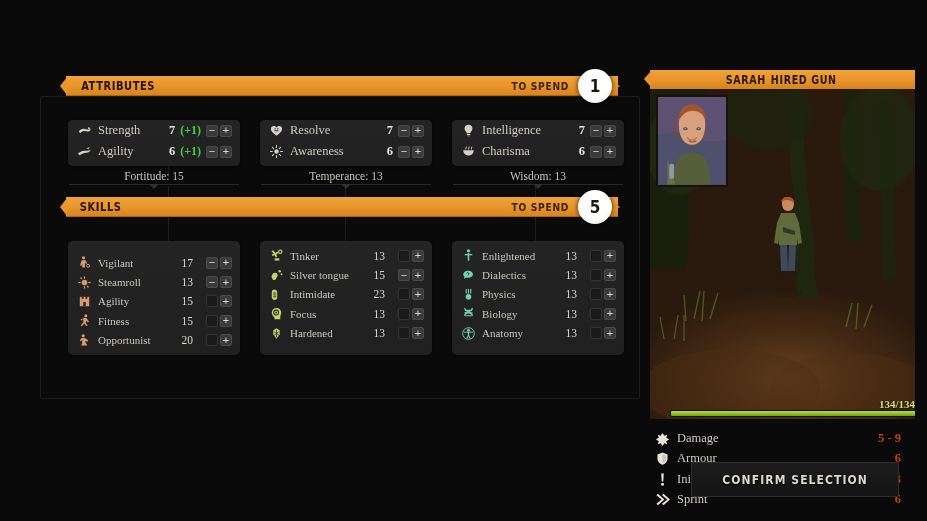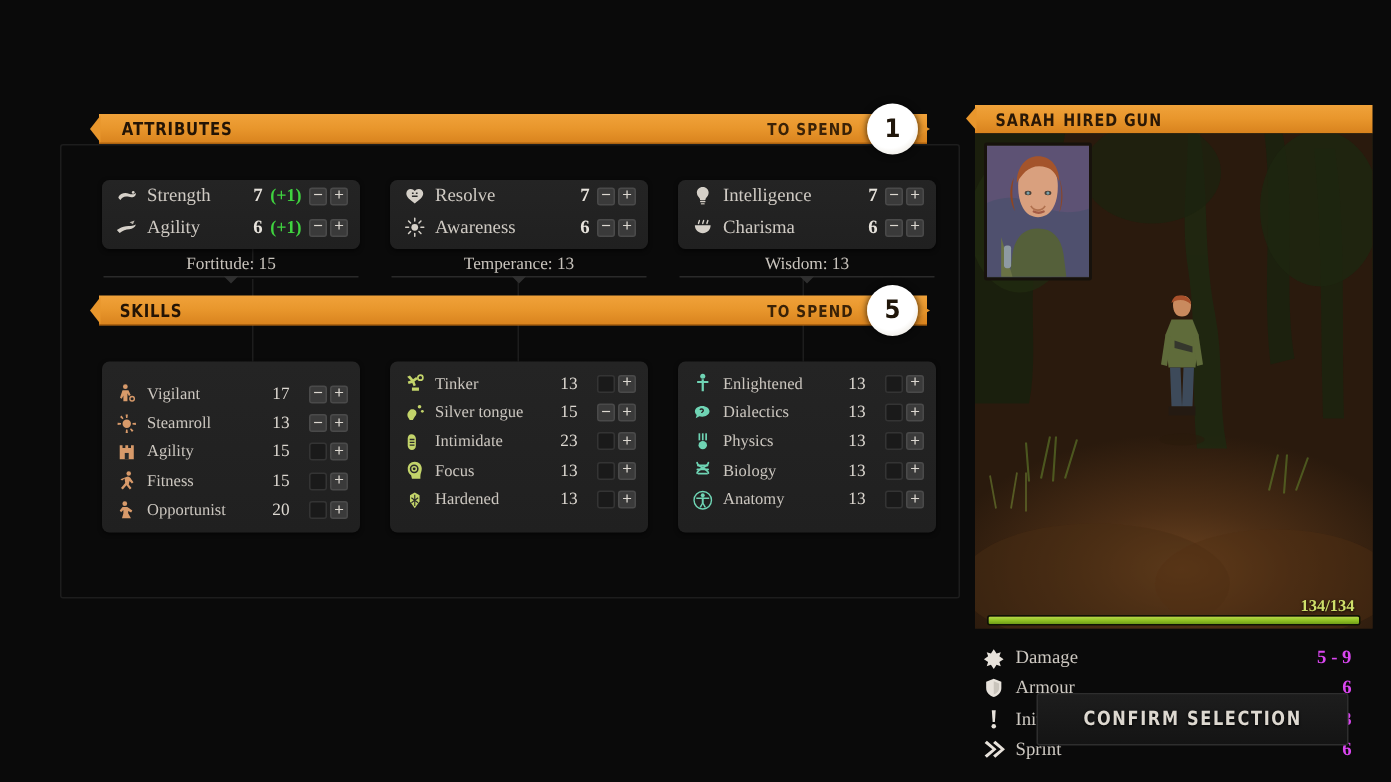--- a/index.html
+++ b/index.html
@@ -132,21 +132,21 @@
     border-right: 5px solid transparent; border-top: 5px solid #2f2f2f;
   }
 
   
   .charpanel {
     position: absolute; left: 650px; top: 70px; width: 265px; height: 380px;
   }
   .char-banner {
     position: absolute; left: 0; top: 0; width: 265px; height: 19px;
     background: linear-gradient(180deg,#f0a23a 0%,#e8962c 48%,#d8821d 100%);
-    display: flex; align-items: center; justify-content: flex-start;
+    display: flex; align-items: center; justify-content: center;
     padding: 0 14px 0 12px;
   }
   .char-banner:before {
     content:""; position:absolute; left:-6px; top:1px;
     border-top: 8.5px solid transparent; border-bottom: 8.5px solid transparent;
     border-right: 7px solid #e8962c;
   }
   .char-banner span {
     font-family: "DejaVu Sans Condensed","Liberation Sans", sans-serif;
     font-weight: bold; font-size: 11.5px; letter-spacing: .7px;
@@ -162,39 +162,39 @@
   .foliage { position: absolute; opacity: .85; }
   .hero {
     position: absolute; left: 118px; top: 108px; width: 40px; height: 100px;
   }
   .portrait {
     position: absolute; left: 6px; top: 6px; width: 72px; height: 92px;
     border: 2px solid #17120c; border-radius: 2px; overflow: hidden;
     background: linear-gradient(160deg,#6a5a7e 0%,#4e4a68 45%,#3d4450 100%);
   }
   .hp-wrap {
-    position: absolute; left: 0; bottom: 0; width: 265px; padding: 0 8px 2px 8px;
+    position: absolute; left: 12px; bottom: 0; width: 265px; padding: 0 8px 2px 8px;
   }
   .hp-label {
     text-align: right; font-size: 11px; font-weight: bold; color: #cfe06a;
     text-shadow: 0 1px 2px #000; padding-right: 4px;
   }
   .hp-bar {
     height: 7px; background: #1d2408; border: 1px solid #0e1204; border-radius: 2px;
     overflow: hidden;
   }
   .hp-fill {
     height: 100%; background: linear-gradient(180deg,#b7db4a 0%,#8fc023 55%,#6f9c18 100%);
   }
   .statlist { position: absolute; left: 0; top: 358px; width: 265px; }
   .statrow {
     display: flex; align-items: center; height: 20.5px; padding: 0 14px 0 4px;
   }
   .statrow .sname { font-size: 12.5px; color: #cdc8c1; flex: 1 1 auto; }
-  .statrow .sval { font-size: 12.5px; color: #d946ef; font-weight: bold; }
+  .statrow .sval { font-size: 12.5px; color: #c2410c; font-weight: bold; }
   .statrow .ico { margin-right: 7px; }
   .confirm {
     position: absolute; left: 41px; top: 392px; width: 208px; height: 35px;
     background: linear-gradient(180deg,#1d1d1d 0%,#141414 100%);
     border: 1px solid #2e2e2e; border-radius: 2px;
     display: flex; align-items: center; justify-content: center;
     font-family: "DejaVu Sans Condensed","Liberation Sans", sans-serif;
     font-weight: bold; font-size: 13px; letter-spacing: 1.2px;
     color: #ddd8d0; cursor: pointer; transform: scaleX(1);
     text-shadow: 0 1px 2px #000;

